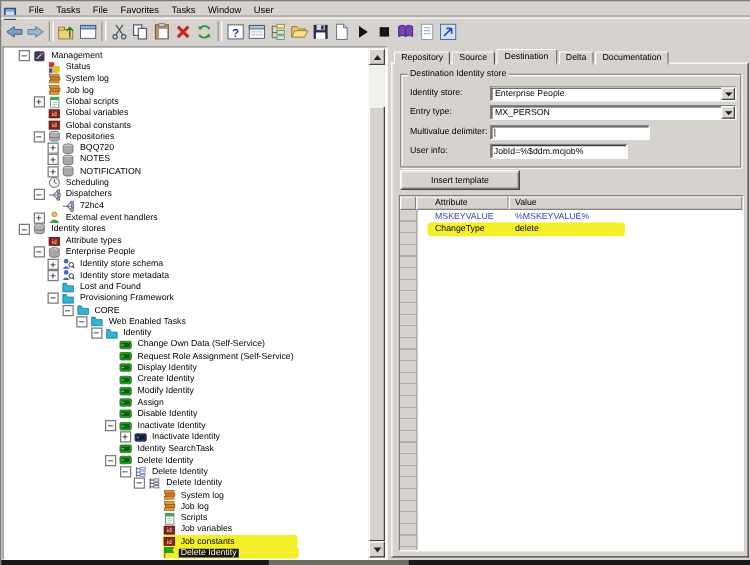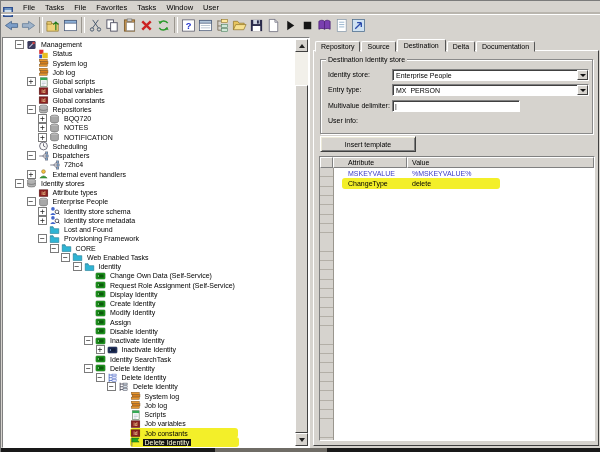--- a/index.html
+++ b/index.html
@@ -872,20 +872,21 @@
           </div>
         </div>
 
         <div class="frow" style="top:40px">
           <span class="flabel">Multivalue delimiter:</span>
           <input class="tinput w-mid" readonly="" value="|" style="">
         </div>
 
         <div class="frow" style="top:55px">
           <span class="flabel">User info:</span>
+          <input class="tinput w-sm" readonly="" value="JobId=%$ddm.mcjob%" style="">
         </div>
       </div>
 
       <button id="insertbtn">Insert template</button>
 
       <div id="grid">
         <div id="ghead">
           <div class="gh" id="gcorner"></div>
           <div class="gh" id="gha">Attribute</div>
           <div class="gh" id="ghv">Value</div>

